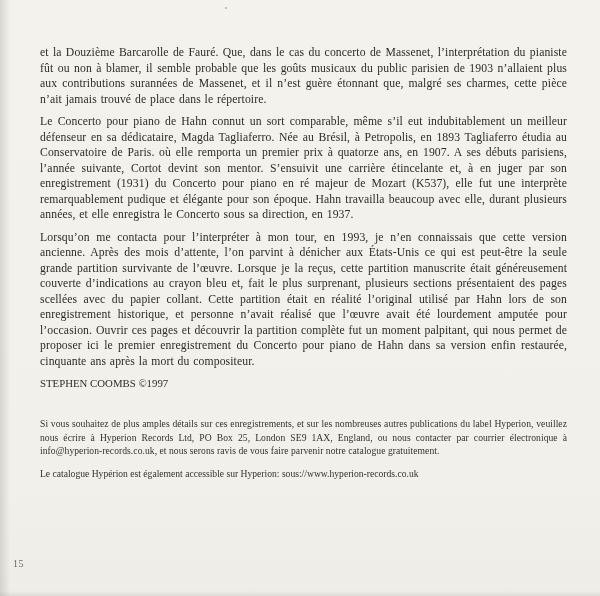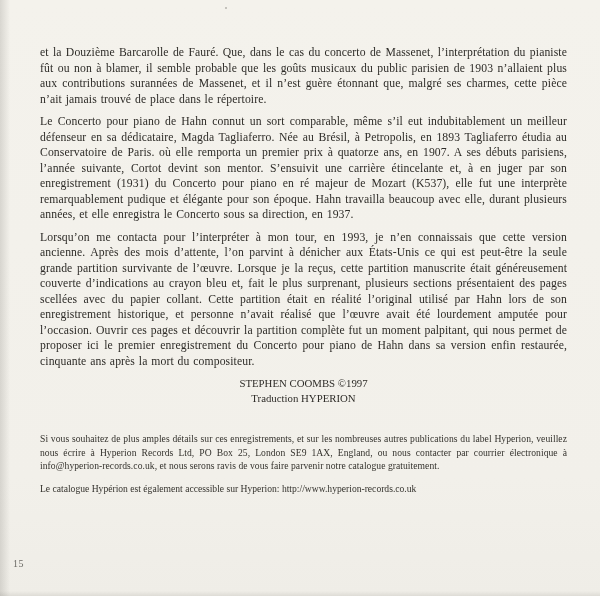--- a/index.html
+++ b/index.html
@@ -51,21 +51,21 @@
     margin: 4px 0 7px 0;
     font-size: 11.7px;
     line-height: 15.5px;
     text-align: justify;
     letter-spacing: 0.1px;
     word-spacing: 0.8px;
     color: #2e2c28;
   }
   .credit {
     margin-top: 6px;
-    text-align: center;
+    text-align: left;
     font-size: 10.8px;
     line-height: 15px;
     color: #2e2c28;
   }
   .footer-block {
     margin-top: 26px;
     font-size: 9.6px;
     line-height: 13.5px;
     text-align: justify;
     letter-spacing: 0.05px;
@@ -96,25 +96,24 @@
 <div class="page">
   <div class="speck"></div>
 
   <div class="content">
     <p class="body-par">et la Douzième Barcarolle de Fauré. Que, dans le cas du concerto de Massenet, l’interprétation du pianiste fût ou non à blamer, il semble probable que les goûts musicaux du public parisien de 1903 n’allaient plus aux contributions surannées de Massenet, et il n’est guère étonnant que, malgré ses charmes, cette pièce n’ait jamais trouvé de place dans le répertoire.</p>
     <p class="body-par">Le Concerto pour piano de Hahn connut un sort comparable, même s’il eut indubitablement un meilleur défenseur en sa dédicataire, Magda Tagliaferro. Née au Brésil, à Petropolis, en 1893 Tagliaferro étudia au Conservatoire de Paris. où elle remporta un premier prix à quatorze ans, en 1907. A ses débuts parisiens, l’année suivante, Cortot devint son mentor. S’ensuivit une carrière étincelante et, à en juger par son enregistrement (1931) du Concerto pour piano en ré majeur de Mozart (K537), elle fut une interprète remarquablement pudique et élégante pour son époque. Hahn travailla beaucoup avec elle, durant plusieurs années, et elle enregistra le Concerto sous sa direction, en 1937.</p>
     <p class="body-par">Lorsqu’on me contacta pour l’interpréter à mon tour, en 1993, je n’en connaissais que cette version ancienne. Après des mois d’attente, l’on parvint à dénicher aux États-Unis ce qui est peut-être la seule grande partition survivante de l’œuvre. Lorsque je la reçus, cette partition manuscrite était généreusement couverte d’indications au crayon bleu et, fait le plus surprenant, plusieurs sections présentaient des pages scellées avec du papier collant. Cette partition était en réalité l’original utilisé par Hahn lors de son enregistrement historique, et personne n’avait réalisé que l’œuvre avait été lourdement amputée pour l’occasion. Ouvrir ces pages et découvrir la partition complète fut un moment palpitant, qui nous permet de proposer ici le premier enregistrement du Concerto pour piano de Hahn dans sa version enfin restaurée, cinquante ans après la mort du compositeur.</p>
 
     <div class="credit">
       <div>STEPHEN COOMBS ©1997</div>
-      <div>Traduction HYPERION</div>
     </div>
 
     <p class="footer-block"><span>Si vous souhaitez de plus amples détails sur ces enregistrements, et sur les nombreuses autres publications du label Hyperion, veuillez nous écrire à Hyperion Records Ltd, PO Box 25, London SE9 1AX, England, ou nous contacter par courrier électronique à </span><span class="italic">info@hyperion-records.co.uk</span><span>, et nous serons ravis de vous faire parvenir notre catalogue gratuitement.</span></p>
 
-    <p class="catalogue-line"><span>Le catalogue Hypérion est également accessible sur Hyperion: </span><span class="italic">http://www.hyperion-records.co.uk</span></p>
+    <p class="catalogue-line"><span>Le catalogue Hypérion est également accessible sur Hyperion: </span><span class="italic">sous://www.hyperion-records.co.uk</span></p>
   </div>
 
   <div class="pagenum">15</div>
 
   <div class="edge-left"></div>
   <div class="edge-bottom"></div>
 </div>
 
 </body></html>

